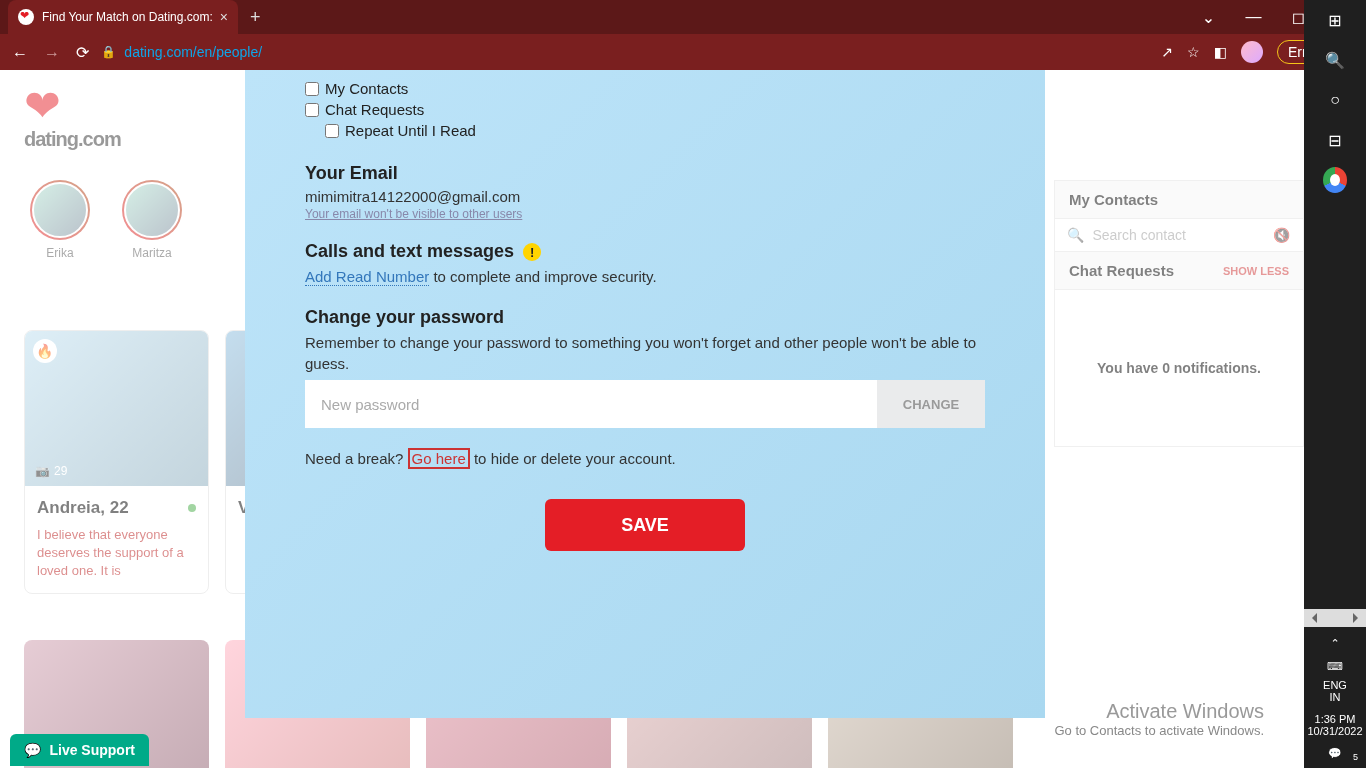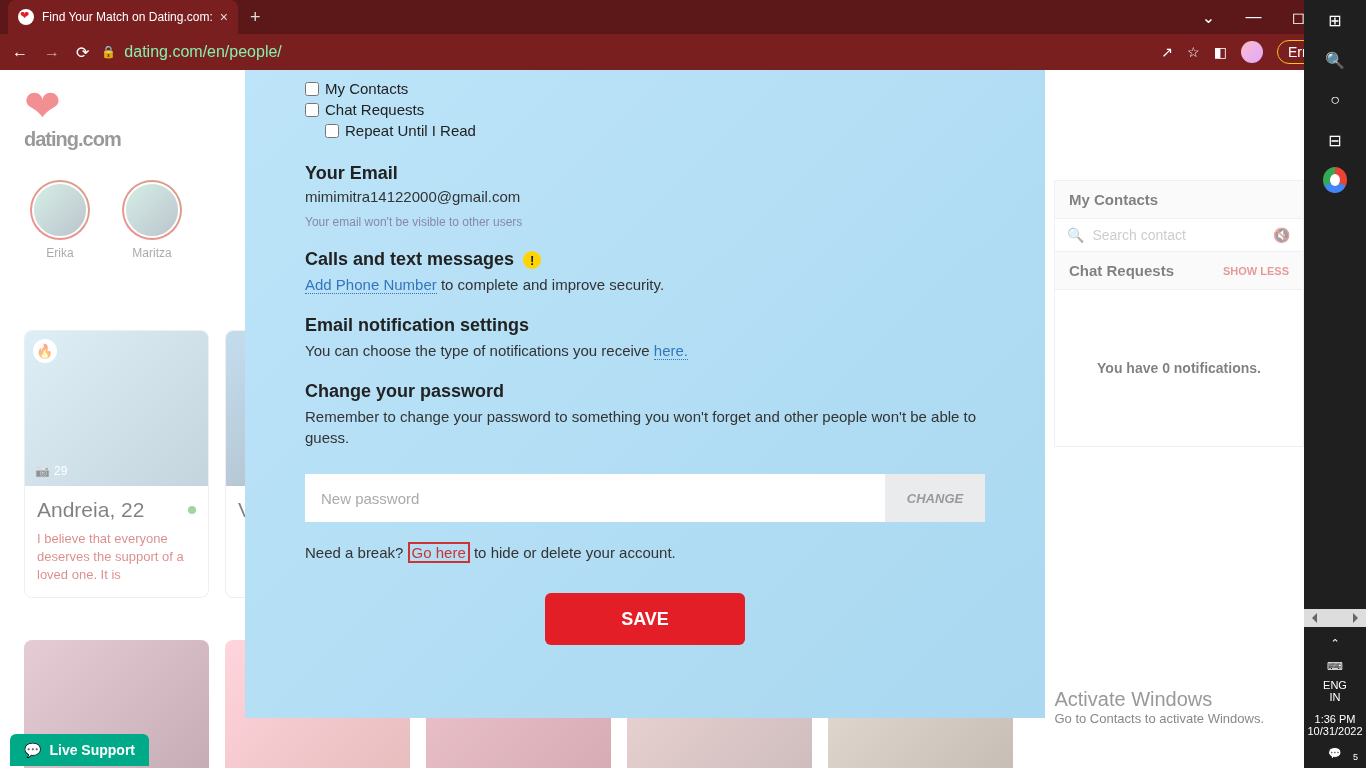--- a/index.html
+++ b/index.html
@@ -12,21 +12,21 @@
 .tab-icon::after { content: '❤'; position: absolute; color: #e41e26; font-size: 11px; left: 2px; top: 0; }
 .tab-close { margin-left: auto; color: #ddd; cursor: pointer; font-size: 14px; }
 .new-tab { color: #ddd; margin-left: 12px; font-size: 18px; cursor: pointer; }
 .window-controls { margin-left: auto; display: flex; gap: 0; }
 .win-btn { width: 45px; height: 34px; display: flex; align-items: center; justify-content: center; color: #fff; cursor: pointer; }
 
 .addr-bar { background: #7a1f1f; height: 36px; display: flex; align-items: center; padding: 0 8px; gap: 8px; }
 .nav-arrow { color: #c99; font-size: 16px; cursor: pointer; padding: 0 4px; }
 .nav-arrow.active { color: #fff; }
 .lock-icon { color: #ccc; font-size: 12px; }
-.url { color: #86efac; font-size: 16px; flex: 1; }
+.url { color: #0ea5e9; font-size: 14px; flex: 1; }
 .addr-icons { display: flex; gap: 14px; align-items: center; margin-right: 8px; }
 .addr-icons span { color: #fff; cursor: pointer; font-size: 14px; }
 .error-btn { border: 1px solid #f5c518; color: #f5c518; border-radius: 14px; padding: 3px 10px; font-size: 12px; display: flex; align-items: center; gap: 6px; }
 .avatar-sm { width: 22px; height: 22px; border-radius: 50%; background: linear-gradient(135deg,#fbc,#daf); }
 
 
 .content { position: relative; height: 698px; background: #fff; overflow: hidden; width: 1304px; }
 .overlay { position: absolute; inset: 0; background: rgba(255,255,255,0.5); z-index: 5; pointer-events: none; }
 
 
@@ -42,66 +42,66 @@
 .story-name { font-size: 12px; color: #555; }
 
 
 .cards { position: absolute; top: 260px; left: 24px; display: flex; gap: 16px; }
 .card { width: 185px; border: 1px solid #ddd; border-radius: 8px; overflow: hidden; background: #fff; }
 .card-img { height: 155px; background: linear-gradient(135deg,#8bd,#567); position: relative; }
 .card-img.c1 { background: linear-gradient(135deg,#bde,#8ab); }
 .flame { position: absolute; top: 8px; left: 8px; width: 24px; height: 24px; background: #fff; border-radius: 50%; display: flex; align-items: center; justify-content: center; color: #f60; font-size: 14px; }
 .photo-count { position: absolute; bottom: 8px; left: 10px; color: #fff; font-size: 12px; display: flex; align-items: center; gap: 4px; }
 .card-body { padding: 12px; }
-.card-name { font-weight: normal; font-size: 21px; display: flex; align-items: center; justify-content: space-between; }
+.card-name { font-weight: bold; font-size: 17px; display: flex; align-items: center; justify-content: space-between; }
 .online-dot { width: 8px; height: 8px; background: #4a4; border-radius: 50%; }
 .card-text { font-size: 13px; color: #b91c1c; margin-top: 8px; line-height: 1.4; }
 
 .cards2 { position: absolute; top: 570px; left: 24px; display: flex; gap: 16px; }
 .thumb { width: 185px; height: 155px; border-radius: 8px; background: linear-gradient(135deg,#c9a,#856); }
 .thumb:nth-child(2){background:linear-gradient(135deg,#fab,#c77);}
 .thumb:nth-child(3){background:linear-gradient(135deg,#d89,#a56);}
 .thumb:nth-child(4){background:linear-gradient(135deg,#daa,#977);}
 .thumb:nth-child(5){background:linear-gradient(135deg,#cba,#876);}
 
 
 .modal { position: absolute; left: 245px; top: 0; width: 800px; height: 648px; background: linear-gradient(135deg,#bde4f9 0%, #a9d8f0 100%); z-index: 10; padding: 10px 60px 30px; overflow: hidden; }
 .checkboxes { margin-bottom: 24px; }
 .cb-row { font-size: 15px; color: #222; margin-bottom: 4px; display: flex; align-items: center; gap: 6px; }
 .cb-row.indent { margin-left: 20px; }
 .cb-row input { width: 14px; height: 14px; }
 .section { margin-bottom: 20px; }
 .section h3 { font-size: 18px; font-weight: bold; color: #222; margin-bottom: 4px; }
 .alert-icon { display: inline-flex; width: 18px; height: 18px; background: #ffd400; border-radius: 50%; align-items: center; justify-content: center; font-size: 13px; font-weight: bold; vertical-align: middle; margin-left: 4px; }
 .email-val { font-size: 15px; color: #333; }
-.email-note { font-size: 12px; color: #88a; margin-top: 10px; }
+.email-note { font-size: 12px; color: #88a; margin-top: 2px; text-decoration: underline; }
 .link { color: #3377bb; border-bottom: 1px dotted #3377bb; cursor: pointer; }
 .body-text { font-size: 15px; color: #333; line-height: 1.4; }
-.pw-row { display: flex; margin-top: 26px; }
+.pw-row { display: flex; margin-top: 6px; }
 .pw-input { flex: 1; height: 48px; border: none; padding: 0 16px; font-size: 15px; background: #fff; }
 .pw-input::placeholder { color: #aaa; }
-.change-btn { width: 100px; height: 48px; background: #eaebec; border: none; color: #9a9a9a; font-weight: bold; font-size: 13px; cursor: pointer; font-style: italic; }
+.change-btn { width: 108px; height: 48px; background: #eaebec; border: none; color: #9a9a9a; font-weight: bold; font-size: 13px; cursor: pointer; }
 .go-here { color: #c33; border: 2px solid #c33; padding: 0 2px; cursor: pointer; }
 .save-btn { display: block; margin: 30px auto 0; width: 200px; height: 52px; background: #e41e26; color: #fff; border: none; border-radius: 6px; font-size: 18px; font-weight: bold; cursor: pointer; }
 
 
 .right-panel { position: absolute; right: 0; top: 110px; width: 250px; z-index: 2; }
 .rp-header { background: #f5f5f5; border: 1px solid #e0e0e0; padding: 10px 14px; font-weight: bold; font-size: 15px; }
 .rp-body { padding: 16px; text-align: center; font-size: 14px; color: #444; background: #fff; border: 1px solid #e0e0e0; border-top: none; }
 .rp-search { display: flex; align-items: center; padding: 8px 12px; border: 1px solid #e0e0e0; border-top: none; background: #fff; color: #999; font-size: 14px; gap: 8px; }
 .rp-req { display: flex; justify-content: space-between; align-items: center; padding: 10px 14px; background: #f5f5f5; border: 1px solid #e0e0e0; border-top: none; }
 .rp-req-title { font-weight: bold; font-size: 15px; }
 .show-less { color: #c33; font-size: 11px; font-weight: bold; cursor: pointer; }
 .rp-notif { padding: 70px 16px; text-align: center; font-size: 14px; background: #fff; border: 1px solid #e0e0e0; border-top: none; }
 
 
 .live-support { position: absolute; bottom: 2px; left: 10px; background: #0a8; color: #fff; padding: 8px 14px; border-radius: 6px 6px 0 0; font-size: 14px; font-weight: bold; display: flex; align-items: center; gap: 8px; z-index: 20; }
 
 
-.watermark { position: absolute; right: 40px; bottom: 42px; color: #888; z-index: 15; font-size: 13px; text-align: left; }
+.watermark { position: absolute; right: 40px; bottom: 30px; color: #888; z-index: 15; font-size: 13px; text-align: right; }
 .watermark .wt { font-size: 20px; color: #999; }
 
 
 .win-taskbar { position: absolute; right: 0; top: 0; width: 62px; height: 768px; background: #1f1f1f; display: flex; flex-direction: column; align-items: center; padding-top: 8px; gap: 16px; color: #fff; z-index: 100; }
 .tb-icon { width: 24px; height: 24px; display: flex; align-items: center; justify-content: center; font-size: 16px; cursor: pointer; }
 .tb-tray { margin-top: auto; text-align: center; font-size: 11px; padding-bottom: 8px; }
 .tb-scroll { width: 62px; height: 18px; background: #ddd; position: relative; }
 .tb-scroll::before, .tb-scroll::after { content: ''; position: absolute; top: 4px; border: 5px solid transparent; }
 .tb-scroll::before { left: 3px; border-right-color: #666; }
 .tb-scroll::after { right: 3px; border-left-color: #666; }
@@ -217,27 +217,23 @@
     </div>
 
     <div class="section">
       <h3>Your Email</h3>
       <div class="email-val">mimimitra14122000@gmail.com</div>
       <div class="email-note">Your email won't be visible to other users</div>
     </div>
 
     <div class="section">
       <h3><span>Calls and text messages</span> <span class="alert-icon">!</span></h3>
-      <div class="body-text"><span class="link">Add Phone Number</span><span> to complete and improve security.</span></div>
-    </div>
-
-    <div class="section">
-      <h3>Email notification settings</h3>
-      <div class="body-text"><span>You can choose the type of notifications you receive </span><span class="link">here.</span></div>
-    </div>
+      <div class="body-text"><span class="link">Add Read Number</span><span> to complete and improve security.</span></div>
+    </div>
+
 
     <div class="section">
       <h3>Change your password</h3>
       <div class="body-text">Remember to change your password to something you won't forget and other people won't be able to guess.</div>
       <div class="pw-row">
         <input class="pw-input" type="password" placeholder="New password" style="">
         <button class="change-btn">CHANGE</button>
       </div>
     </div>
 

